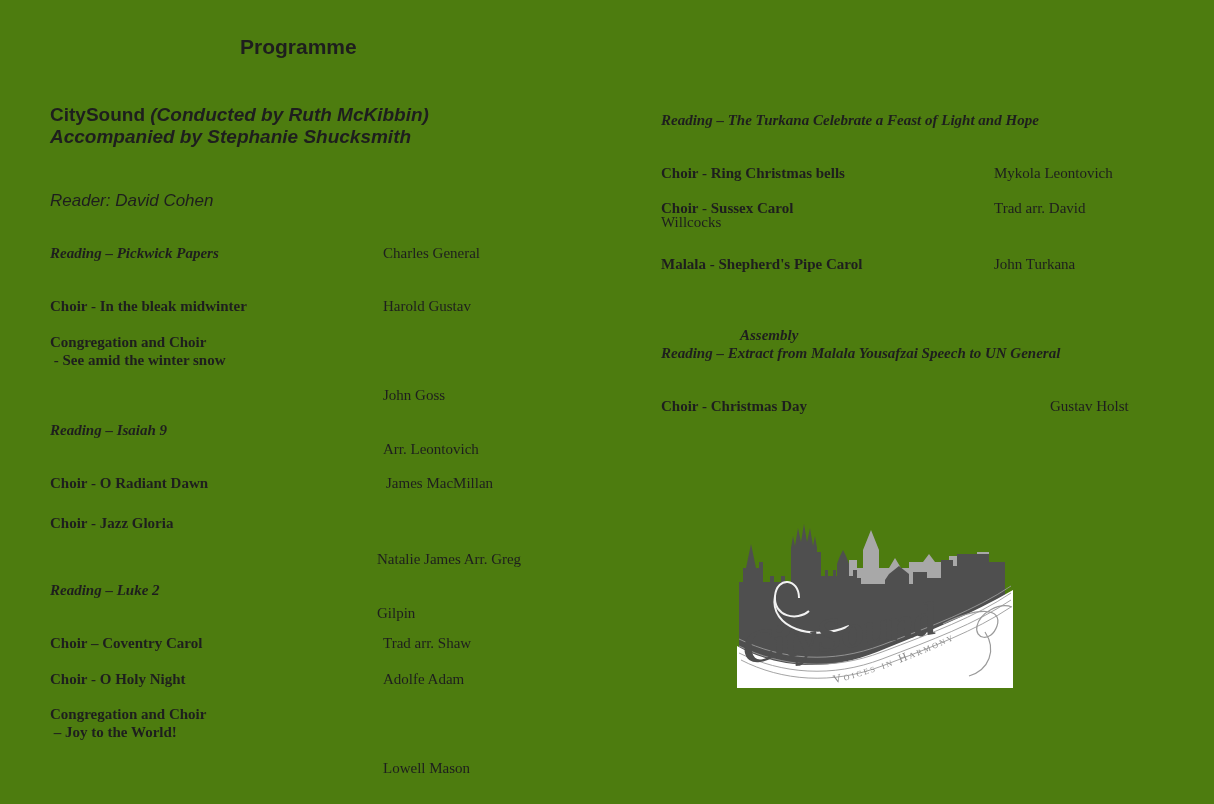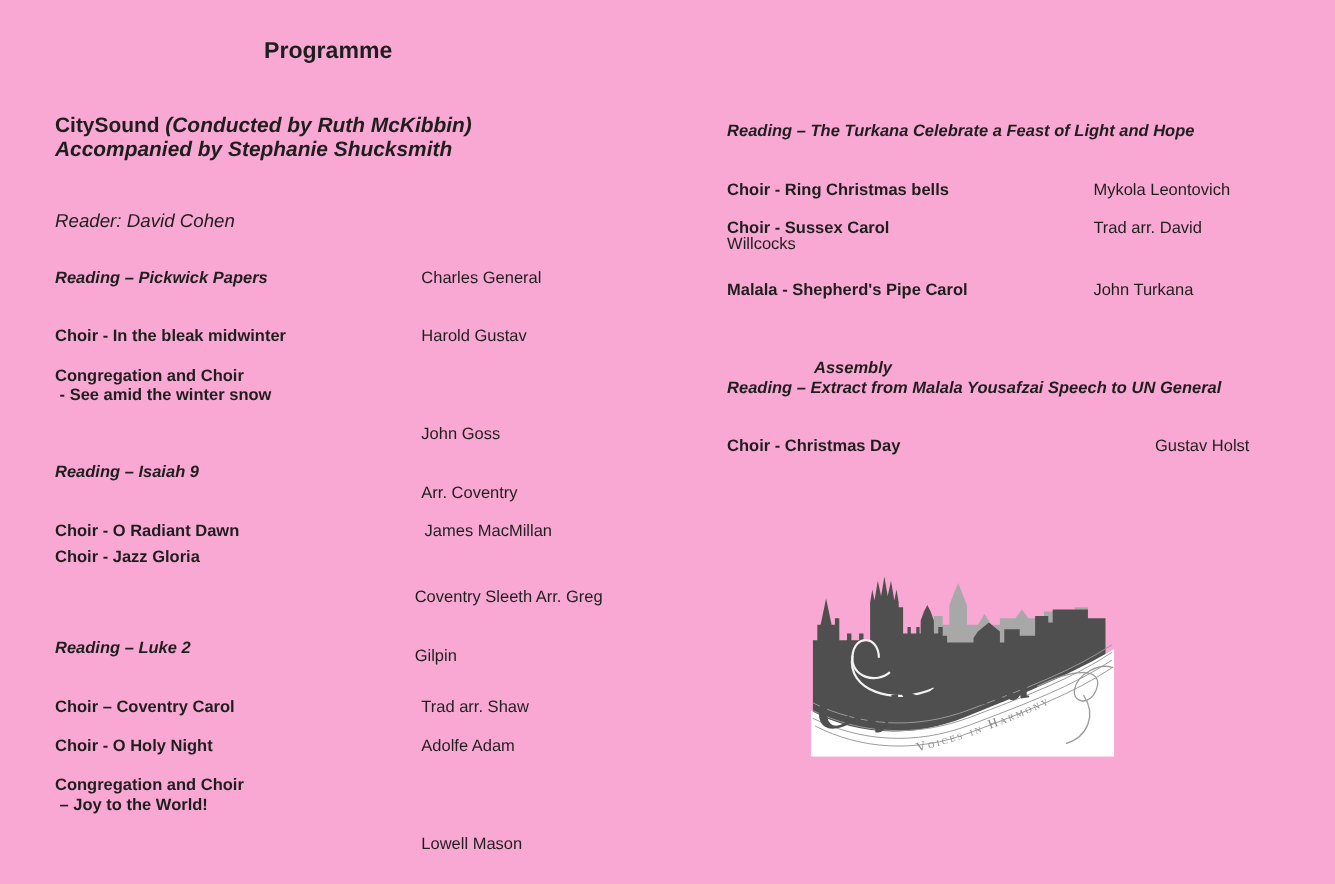--- a/index.html
+++ b/index.html
@@ -1,37 +1,37 @@
 <!DOCTYPE html>
 <html><head>
 <meta charset="utf-8">
 <style>
   html, body { margin: 0; padding: 0; background: #ffffff; }
   .page {
     position: relative;
     width: 1214px;
     height: 804px;
-    background: #f9a8d4;
+    background: #4d7c0f;
     font-family: "Liberation Sans", sans-serif;
     color: #1e1e1e;
     overflow: hidden;
   }
   .abs { position: absolute; }
 
   .programme-title {
     left: 240px; top: 35px;
     font-size: 21px; font-weight: bold;
   }
 
   .header-block { left: 50px; top: 104px; font-size: 19px; font-weight: bold; line-height: 22px; }
   .header-block .it { font-style: italic; }
 
   .reader-line { left: 50px; top: 191px; font-size: 17px; font-style: italic; }
 
-  .row { position: absolute; font-size: 15px; line-height: 18px; }
+  .row { position: absolute; font-size: 15px; line-height: 18px; font-family: Liberation Serif, serif; }
   .row .t { font-weight: bold; white-space: pre-wrap; }
   .row.reading .t { font-style: italic; }
   .credit {
     position: absolute; top: 0; left: 333px;
     font-weight: normal; font-style: normal; white-space: pre;
   }
   .credit.x336 { left: 336px; }
   .credit.x327 { left: 327px; }
   .credit.x389 { left: 389px; }
   .credit.off17 { top: 17px; }
@@ -77,37 +77,37 @@
   <div class="row col-left" style="top:297px">
     <div class="t">Choir - In the bleak midwinter</div>
     <div class="credit">Harold Gustav</div>
   </div>
 
   <div class="row col-left" style="top:333px">
     <div class="t">Congregation and Choir</div>
     <div class="t"> - See amid the winter snow</div>
     <div class="credit off17">
       <div>John Goss</div>
-      <div>Arr. Coventry</div>
+      <div>Arr. Leontovich</div>
     </div>
   </div>
 
   <div class="row reading col-left" style="top:421px">
     <div class="t">Reading – Isaiah 9</div>
   </div>
 
   <div class="row col-left" style="top:474px">
     <div class="t">Choir - O Radiant Dawn</div>
     <div class="credit x336">James MacMillan</div>
   </div>
 
-  <div class="row col-left" style="top:498px">
+  <div class="row col-left" style="top:514px">
     <div class="t">Choir - Jazz Gloria</div>
     <div class="credit x327">
-      <div>Coventry Sleeth Arr. Greg</div>
+      <div>Natalie James Arr. Greg</div>
       <div>Gilpin</div>
     </div>
   </div>
 
   <div class="row reading col-left" style="top:581px">
     <div class="t">Reading – Luke 2</div>
   </div>
 
   <div class="row col-left" style="top:634px">
     <div class="t">Choir – Coventry Carol</div>

